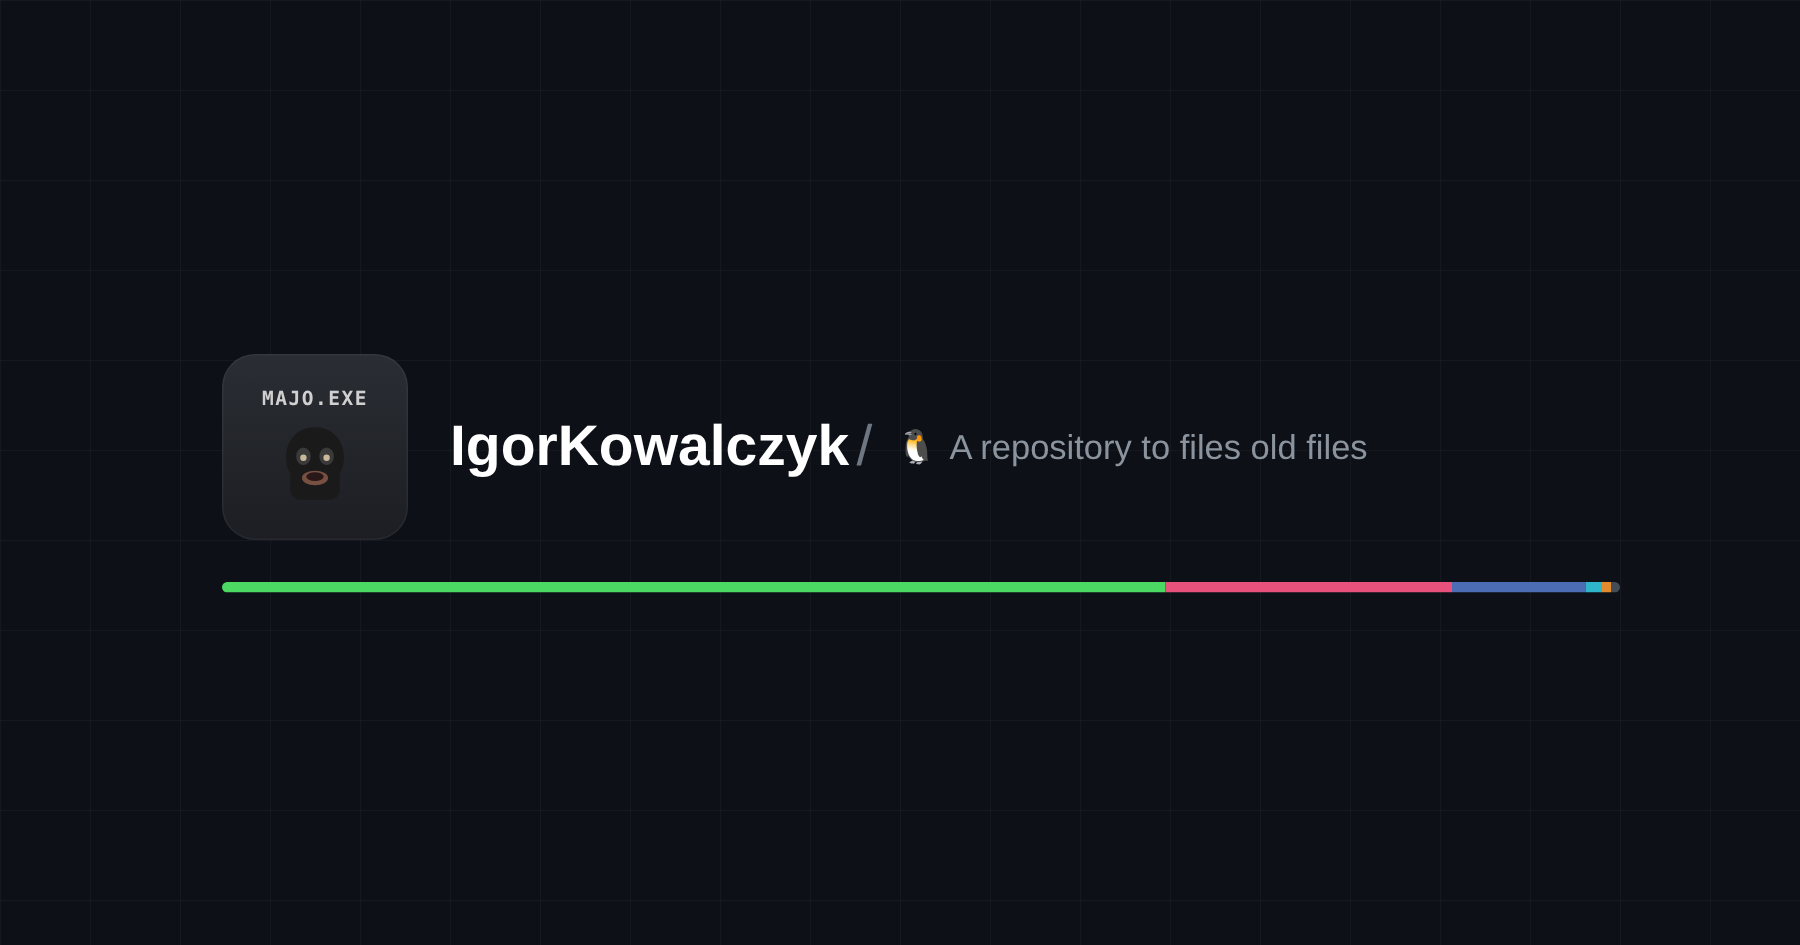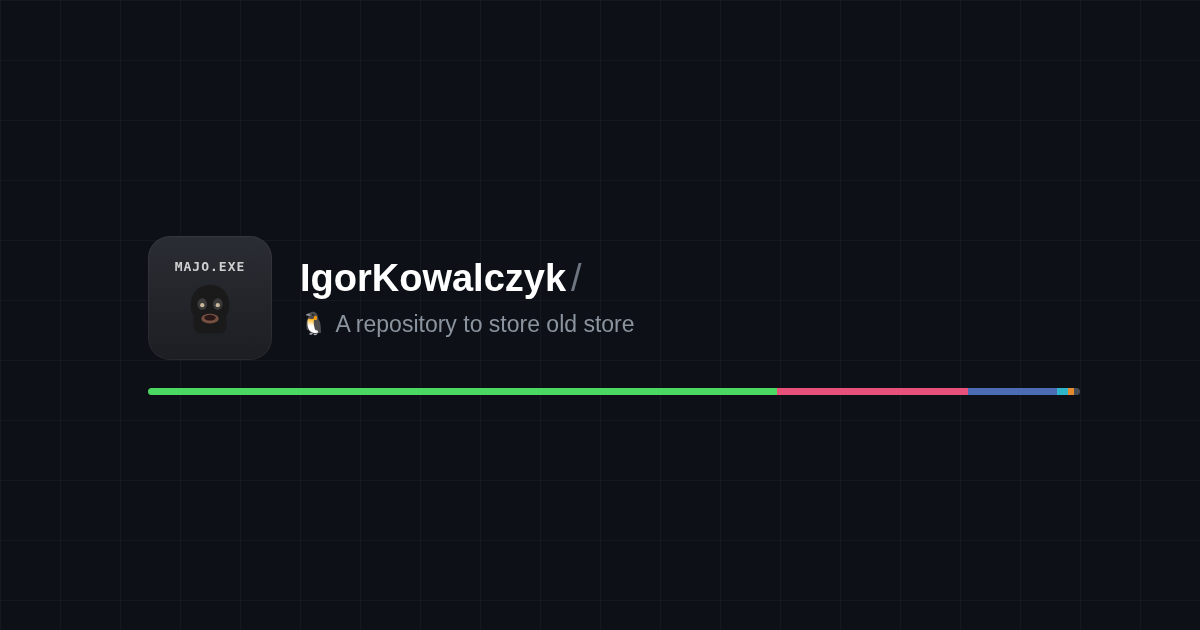--- a/index.html
+++ b/index.html
@@ -63,21 +63,21 @@
       font-family: monospace;
     }
 
     .avatar-face {
       width: 58px;
       height: 58px;
     }
 
     .title-block {
       display: flex;
-      flex-direction: column;
+      flex-direction: row;
       gap: 14px;
     }
 
     .repo-title {
       font-size: 38px;
       font-weight: 700;
       color: #ffffff;
       line-height: 1;
       display: flex;
       align-items: baseline;
@@ -135,21 +135,21 @@
       </svg>
     </div>
 
     <div class="title-block">
       <div class="repo-title">
         <span>IgorKowalczyk</span>
         <span class="slash">/</span>
       </div>
       <div class="description">
         <span class="penguin">🐧</span>
-        <span>A repository to store old store</span>
+        <span>A repository to files old files</span>
       </div>
     </div>
 
   </div>
 
   <div class="lang-bar" id="lang-bar">
       <div class="lang-seg" style="background: rgb(75, 217, 100); width: 67.5%;"></div>
       <div class="lang-seg" style="background: rgb(231, 81, 123); width: 20.5%;"></div>
       <div class="lang-seg" style="background: rgb(76, 108, 179); width: 9.5%;"></div>
       <div class="lang-seg" style="background: rgb(47, 181, 201); width: 1.2%;"></div>

